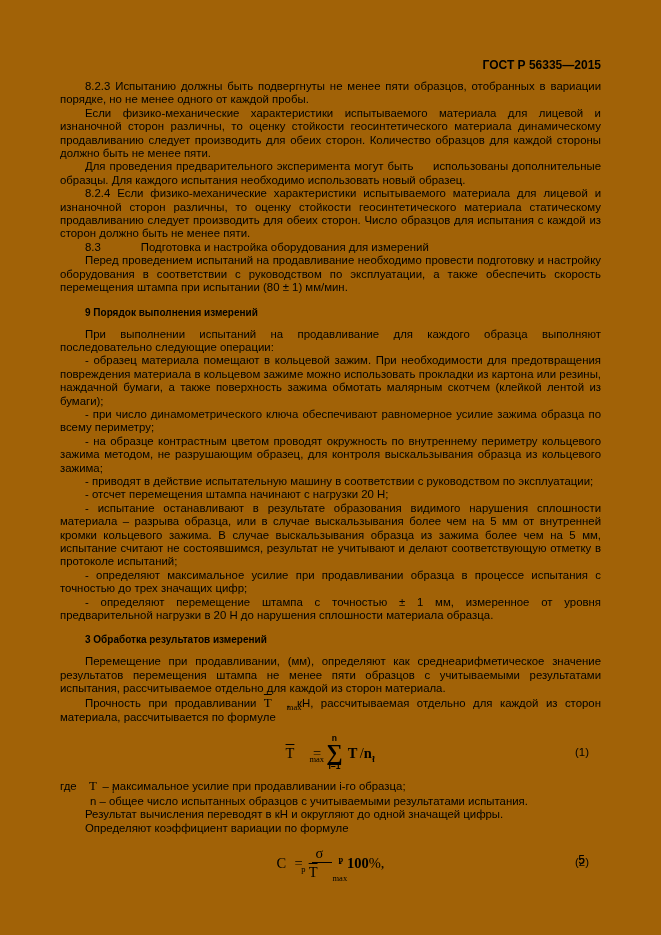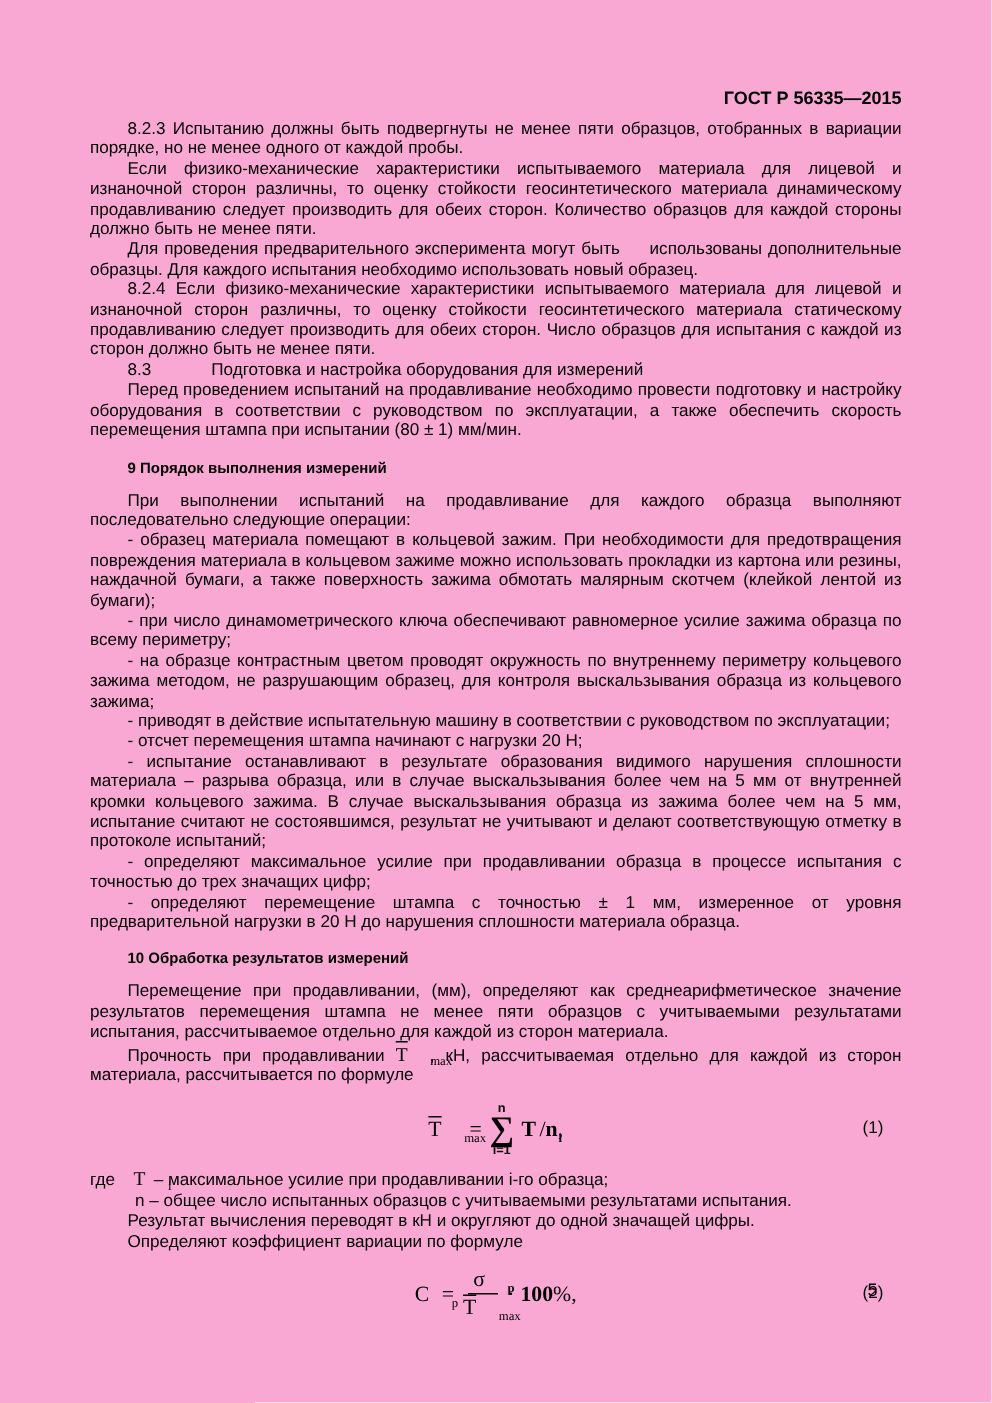--- a/index.html
+++ b/index.html
@@ -1,21 +1,21 @@
 <!DOCTYPE html>
 <html lang="ru"><head>
 <meta charset="utf-8">
 <style>
   html, body { margin: 0; padding: 0; background: #ffffff; }
   .page {
     position: relative;
     width: 661px;
     height: 935px;
     box-sizing: border-box;
-    background: #f9a8d4;
+    background: #a16207;
     color: #000000;
     font-family: "Liberation Sans", sans-serif;
     padding: 58px 60px 8px 60px;
     overflow: hidden;
   }
   .doc-header {
     text-align: right;
     font-weight: bold;
     font-size: 12px;
     line-height: 14px;
@@ -116,21 +116,21 @@
   <p class="body">При выполнении испытаний на продавливание для каждого образца выполняют последовательно следующие операции:</p>
   <p class="body">- образец материала помещают в кольцевой зажим. При необходимости для предотвращения повреждения материала в кольцевом зажиме можно использовать прокладки из картона или резины, наждачной бумаги, а также поверхность зажима обмотать малярным скотчем (клейкой лентой из бумаги);</p>
   <p class="body">- при число динамометрического ключа обеспечивают равномерное усилие зажима образца по всему периметру;</p>
   <p class="body">- на образце контрастным цветом проводят окружность по внутреннему периметру кольцевого зажима методом, не разрушающим образец, для контроля выскальзывания образца из кольцевого зажима;</p>
   <p class="body">- приводят в действие испытательную машину в соответствии с руководством по эксплуатации;</p>
   <p class="body">- отсчет перемещения штампа начинают с нагрузки 20 Н;</p>
   <p class="body">- испытание останавливают в результате образования видимого нарушения сплошности материала – разрыва образца, или в случае выскальзывания более чем на 5 мм от внутренней кромки кольцевого зажима. В случае выскальзывания образца из зажима более чем на 5 мм, испытание считают не состоявшимся, результат не учитывают и делают соответствующую отметку в протоколе испытаний;</p>
   <p class="body">- определяют максимальное усилие при продавливании образца в процессе испытания с точностью до трех значащих цифр;</p>
   <p class="body">- определяют перемещение штампа с точностью ± 1 мм, измеренное от уровня предварительной нагрузки в 20 Н до нарушения сплошности материала образца.</p>
 
-  <h2 class="sec">10 Обработка результатов измерений</h2>
+  <h2 class="sec">3 Обработка результатов измерений</h2>
 
   <p class="body">Перемещение при продавливании, (мм), определяют как среднеарифметическое значение результатов перемещения штампа не менее пяти образцов с учитываемыми результатами испытания, рассчитываемое отдельно для каждой из сторон материала.</p>
 
   <p class="body"><span>Прочность при продавливании </span><span class="imath"><span class="tbar">T</span><sub class="fsub">max</sub></span><span>, кН, рассчитываемая отдельно для каждой из сторон материала, рассчитывается по формуле</span></p>
 
   <div class="formula">
     <span class="f-center">
       <span><span class="tbar">T</span><sub class="fsub">max</sub></span>
       <span>=</span>
       <span class="sum-stack">

